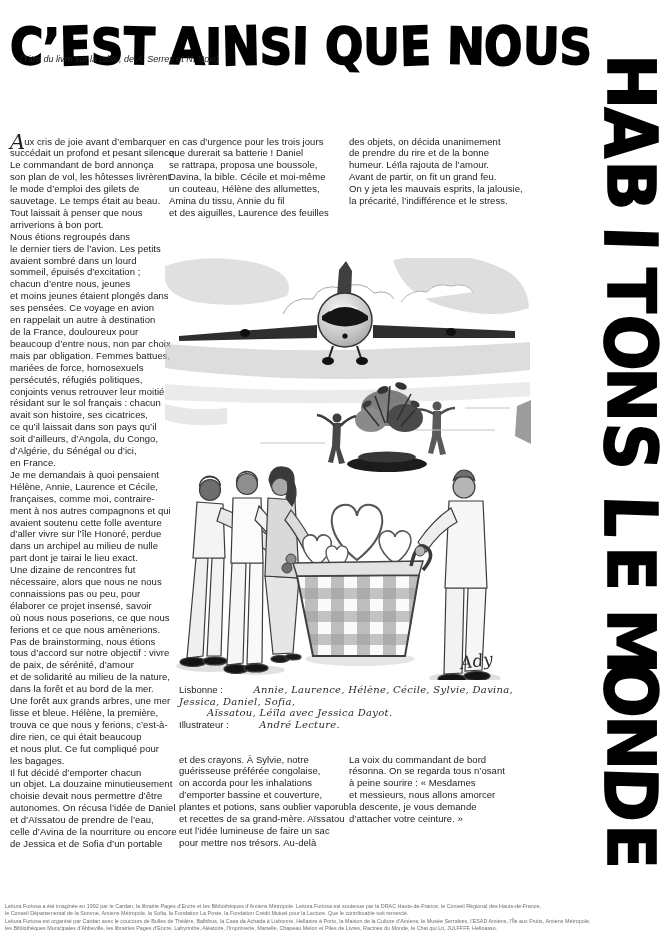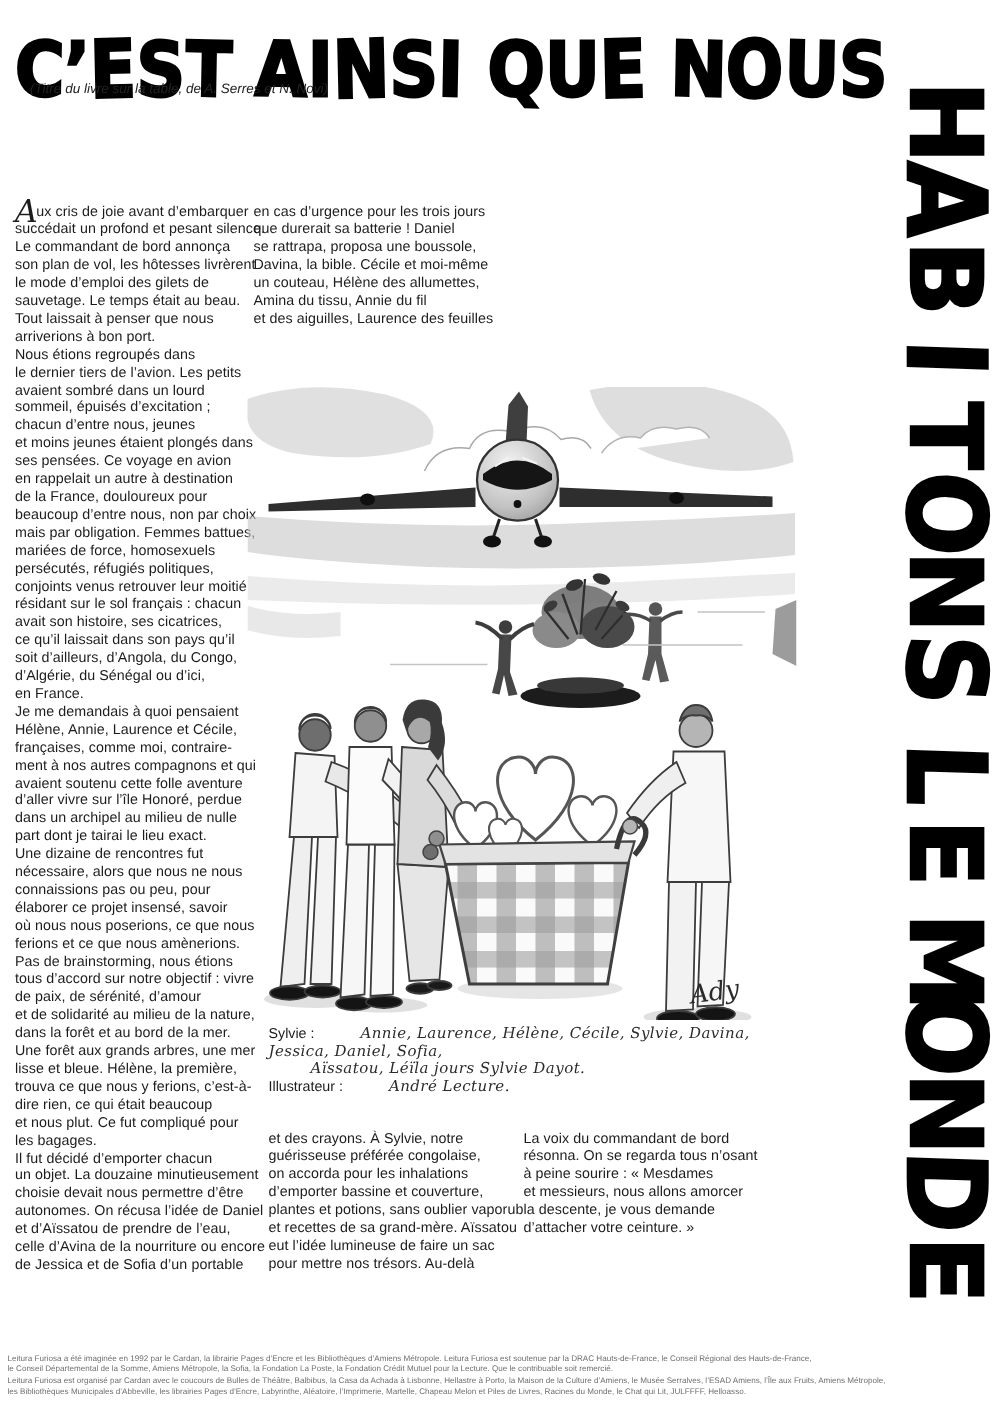--- a/index.html
+++ b/index.html
@@ -160,39 +160,45 @@
 celle d’Avina de la nourriture ou encore
 de Jessica et de Sofia d’un portable</span></p>
 
   <p class="col col2t">en cas d’urgence pour les trois jours
 que durerait sa batterie ! Daniel
 se rattrapa, proposa une boussole,
 Davina, la bible. Cécile et moi-même
 un couteau, Hélène des allumettes,
 Amina du tissu, Annie du fil
 et des aiguilles, Laurence des feuilles</p>
+  <p class="col col3t">des objets, on décida unanimement
+de prendre du rire et de la bonne
+humeur. Léïla rajouta de l’amour.
+Avant de partir, on fit un grand feu.
+On y jeta les mauvais esprits, la jalousie,
+la précarité, l’indifférence et le stress.</p>
   <p class="col col3b">La voix du commandant de bord
 résonna. On se regarda tous n’osant
 à peine sourire : « Mesdames
 et messieurs, nous allons amorcer
 la descente, je vous demande
 d’attacher votre ceinture. »</p>
   <p class="col col2b">et des crayons. À Sylvie, notre
 guérisseuse préférée congolaise,
 on accorda pour les inhalations
 d’emporter bassine et couverture,
 plantes et potions, sans oublier vaporub
 et recettes de sa grand-mère. Aïssatou
 eut l’idée lumineuse de faire un sac
 pour mettre nos trésors. Au-delà</p>
 
   <div class="credits">
-    <span>Sylvie :</span>
+    <span>Lisbonne :</span>
     <span class="script">Annie, Laurence, Hélène, Cécile, Sylvie, Davina, Jessica, Daniel, Sofia,</span><br>
-    <span class="script">Aïssatou, Léïla jours Sylvie Dayot.</span><br>
+    <span class="script">Aïssatou, Léïla avec Jessica Dayot.</span><br>
     <span>Illustrateur :</span>
     <span class="script">André Lecture.</span>
   </div>
 
   <svg class="illus" viewBox="0 0 366 422">
     <defs>
       <radialGradient id="fus" cx="0.4" cy="0.3" r="0.9">
         <stop offset="0" stop-color="#f2f2f2"></stop>
           <stop offset="0.6" stop-color="#c2c2c2"></stop>
           <stop offset="1" stop-color="#8d8d8d"></stop>

